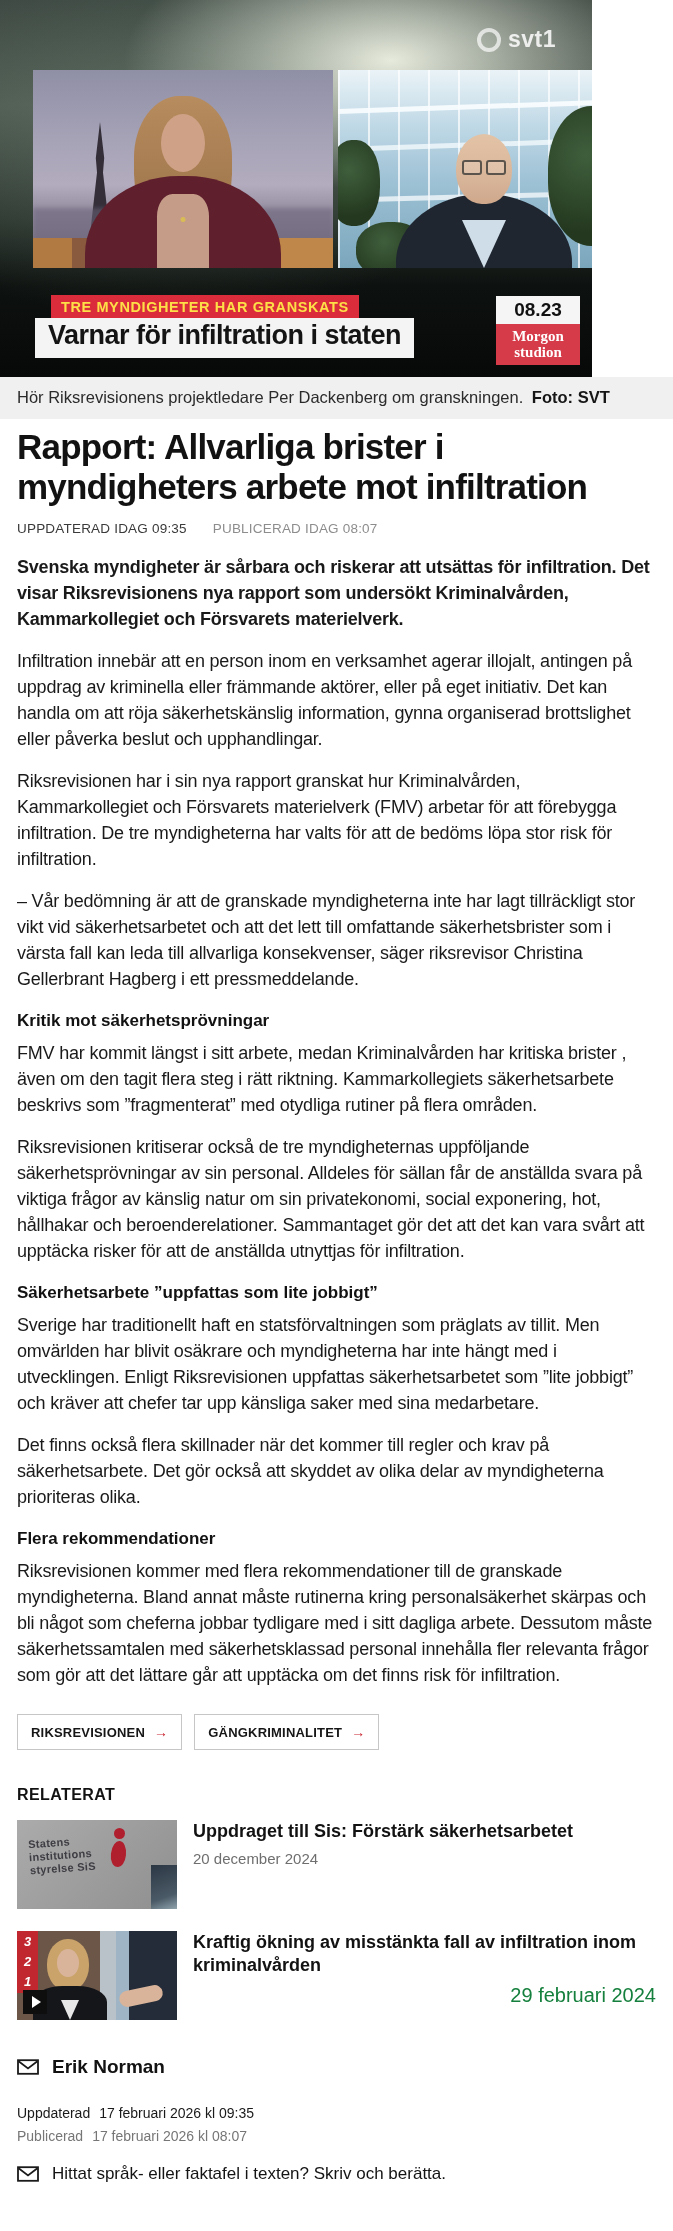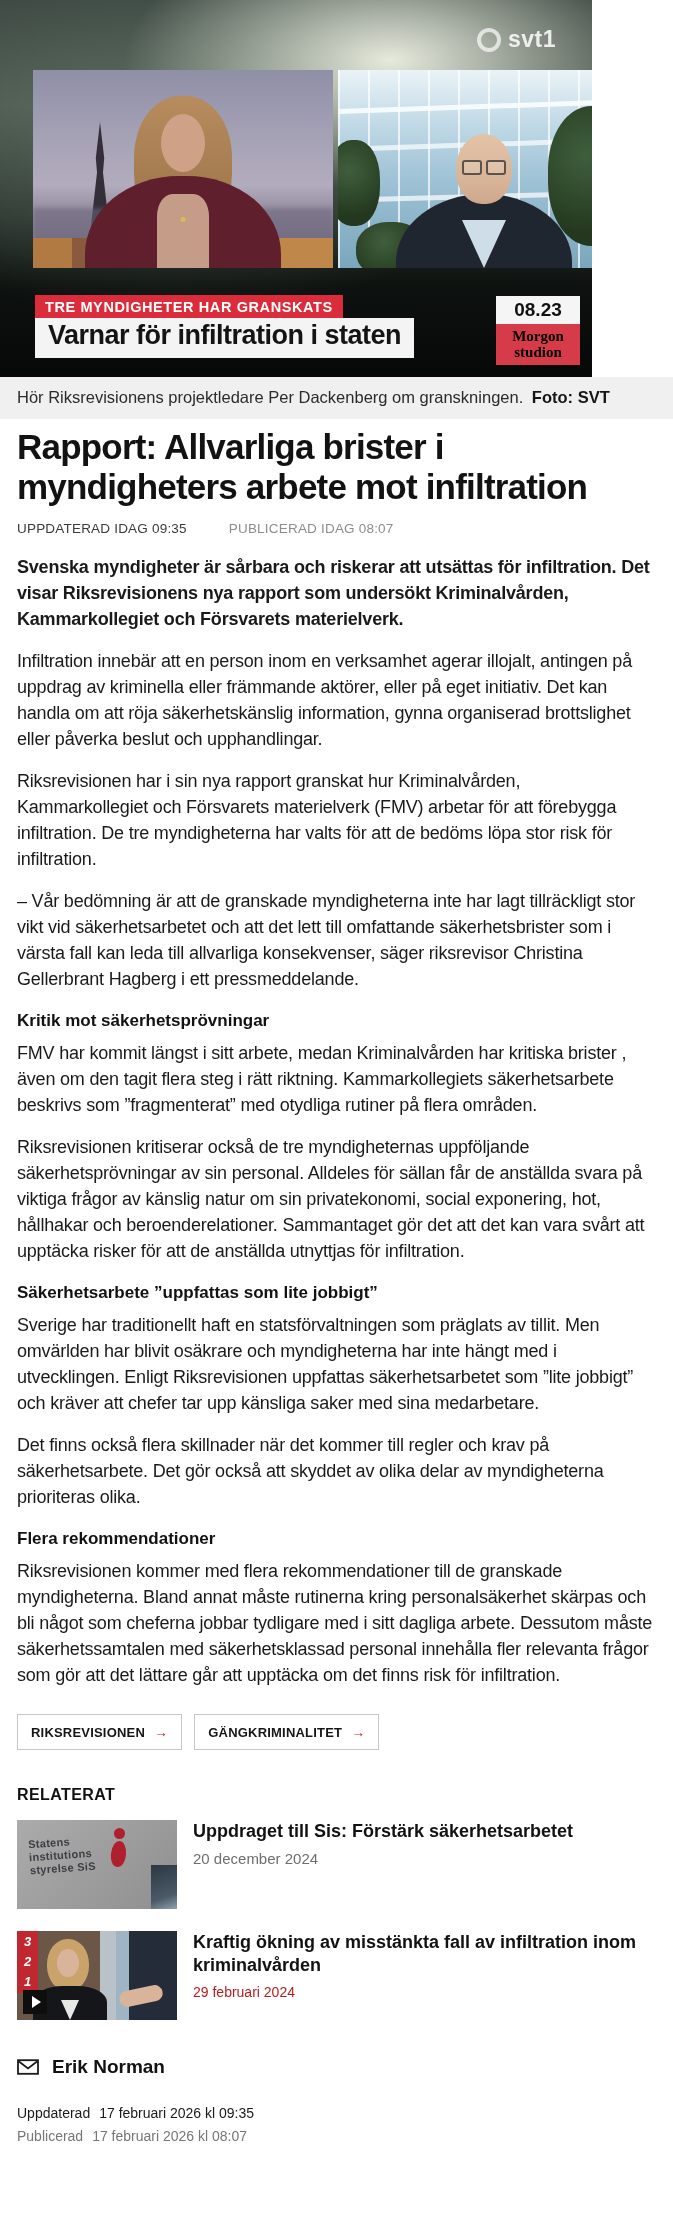--- a/index.html
+++ b/index.html
@@ -49,36 +49,36 @@
   .plant-l{left:-10px;top:70px;width:52px;height:86px;}
   .plant-b{left:18px;bottom:-10px;width:70px;height:56px;}
   .guest-head{position:absolute;left:50%;bottom:64px;transform:translateX(-50%);width:56px;height:70px;
     background:linear-gradient(180deg,#e3c3a6 0%,#d9b69a 60%,#cfa88c 100%);border-radius:50% 50% 46% 46%;z-index:2;}
   .guest-glasses{position:absolute;left:50%;bottom:96px;transform:translateX(-50%);width:46px;height:12px;z-index:3;display:flex;gap:4px;justify-content:center;}
   .guest-glasses span{width:16px;height:11px;border:2px solid #5a544c;border-radius:3px;background:rgba(255,255,255,.15);}
   .guest-suit{position:absolute;left:50%;bottom:-6px;transform:translateX(-50%);width:176px;height:80px;
     background:#1f2630;border-radius:50% 50% 0 0/85% 85% 0 0;z-index:1;}
   .guest-shirt{position:absolute;left:50%;bottom:0;transform:translateX(-50%);width:44px;height:48px;
     background:#cfdde8;clip-path:polygon(0 0,100% 0,50% 100%);z-index:2;}
-  .kicker{position:absolute;left:35px;top:295px;background:var(--svt-red);color:#ffffff;
+  .kicker{position:absolute;left:51px;top:295px;background:var(--svt-red);color:#fde047;
     font-size:14.5px;font-weight:700;letter-spacing:.6px;padding:4px 10px 3px;white-space:nowrap;z-index:5;}
   .overlay-title{position:absolute;left:35px;top:318px;background:#f4f4f4;color:#141414;
     font-size:27px;font-weight:700;letter-spacing:-.5px;padding:2px 13px 7px;white-space:nowrap;z-index:4;}
   .badge-group{position:absolute;right:12px;top:296px;width:84px;text-align:center;z-index:5;}
   .clock{background:#f5f5f5;color:#111;font-size:19px;font-weight:700;padding:3px 0;}
-  .show-name{background:var(--badge-red);color:#000000;font-family:"Liberation Serif","DejaVu Serif",serif;
+  .show-name{background:var(--badge-red);color:#ffffff;font-family:"Liberation Serif","DejaVu Serif",serif;
     font-size:15px;font-weight:700;line-height:16px;padding:4px 0 5px;}
   .show-name span{display:block;}
   
   .caption{background:#f0f0f0;padding:11px 17px 12px;font-size:16.5px;color:#2b2b2b;}
   .caption .credit{font-weight:700;color:#161616;margin-left:4px;}
   
   .article{padding:8px 17px 0;}
   h1{margin:0 0 14px;font-size:35px;line-height:40px;font-weight:800;letter-spacing:-.8px;color:#121212;}
-  .meta{display:flex;gap:42px;font-size:13.5px;letter-spacing:.2px;margin-bottom:18px;}
+  .meta{display:flex;gap:26px;font-size:13.5px;letter-spacing:.2px;margin-bottom:18px;}
   .meta .updated{color:#3a3a3a;}
   .meta .published{color:#8d8d8d;}
   .article p{margin:0 0 16px;font-size:18px;line-height:26px;letter-spacing:-.2px;color:var(--text);}
   .lead{font-weight:700;}
   .article h2{margin:8px 0 6px;font-size:17px;line-height:26px;font-weight:700;color:#121212;}
   .tags{display:flex;gap:12px;margin-top:26px;}
   .tag-btn{display:inline-flex;align-items:center;gap:9px;background:#fff;border:1px solid #c6c6c6;
     padding:9px 13px;font-family:inherit;font-size:13px;font-weight:700;letter-spacing:.2px;color:#161616;cursor:pointer;}
   .tag-btn .arrow{color:var(--accent-red);font-size:14px;font-weight:700;}
   
@@ -236,21 +236,21 @@
             <span>3</span>
             <span>2</span>
             <span>1</span>
           </div>
           <div class="play-badge">
             <span class="play-tri"></span>
           </div>
         </div>
         <div>
           <div style="font-size:18px;font-weight:700;line-height:23px;color:#121212;">Kraftig ökning av misstänkta fall av infiltration inom kriminalvården</div>
-          <div style="font-size:14px;color:#b91c1c;margin-top:7px;">29 februari 2024</div>
+          <div style="font-size:20px;color:#15803d;margin-top:7px;text-align:right;">29 februari 2024</div>
         </div>
       </div>
     </div>
 
     <div class="author-row">
       <svg class="env-icon" width="22" height="16" viewBox="0 0 22 16">
         <rect x="1" y="1.2" width="20" height="13.6" fill="none" stroke="#1a1a1a" stroke-width="1.8"></rect>
         <path d="M1.6 2.2 L11 9.4 L20.4 2.2" fill="none" stroke="#1a1a1a" stroke-width="1.8"></path>
       </svg>
       <span>Erik Norman</span>
@@ -260,14 +260,21 @@
       <div class="ts-row">
         <span>Uppdaterad</span>
         <span>17 februari 2026 kl 09:35</span>
       </div>
       <div class="ts-row published-row">
         <span>Publicerad</span>
         <span>17 februari 2026 kl 08:07</span>
       </div>
     </div>
 
+    <div class="feedback-row">
+      <svg class="env-icon" width="22" height="16" viewBox="0 0 22 16">
+        <rect x="1" y="1.2" width="20" height="13.6" fill="none" stroke="#1a1a1a" stroke-width="1.8"></rect>
+        <path d="M1.6 2.2 L11 9.4 L20.4 2.2" fill="none" stroke="#1a1a1a" stroke-width="1.8"></path>
+      </svg>
+      <span>Hittat språk- eller faktafel i texten? Skriv och berätta.</span>
+    </div>
   </div>
 </div>
 
 </body></html>

